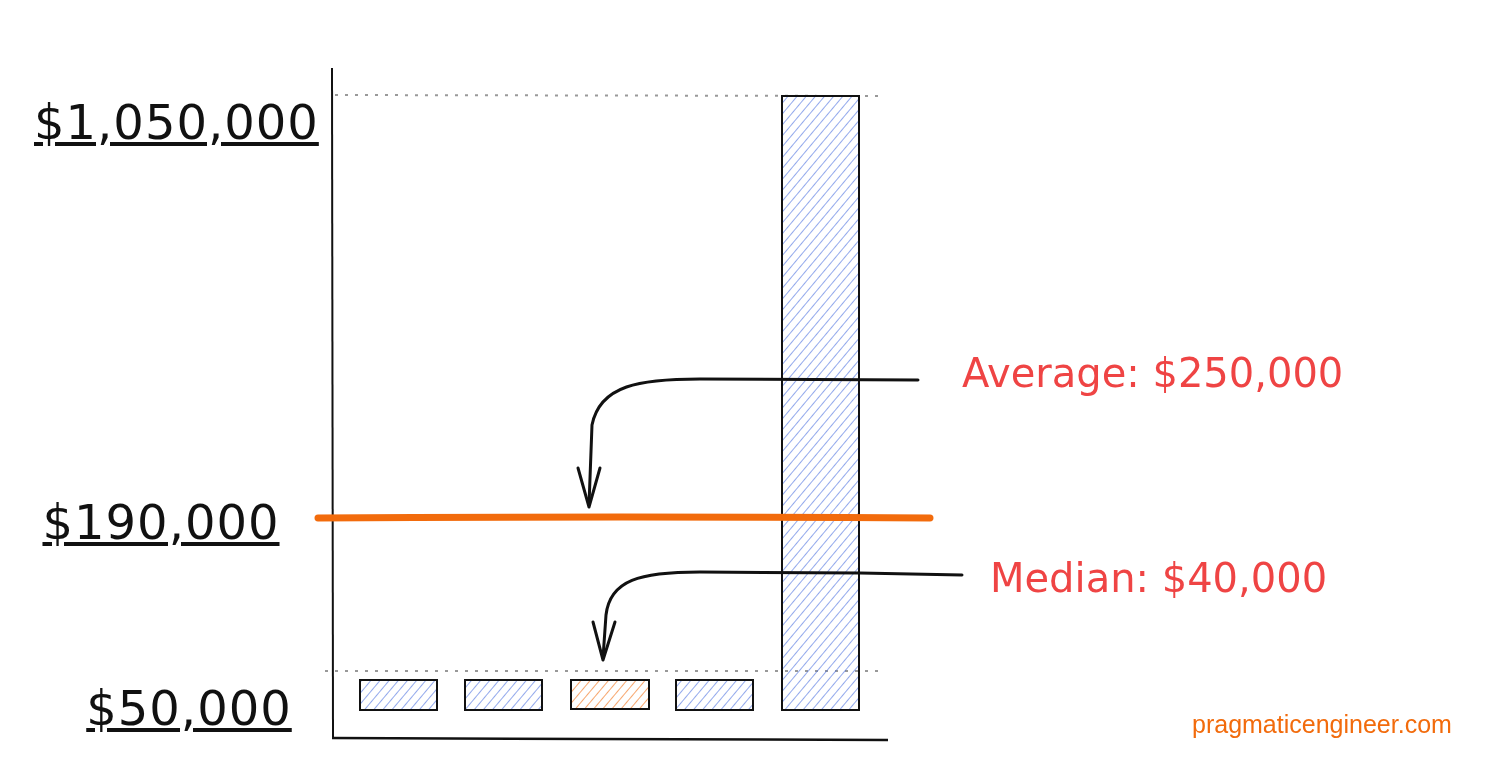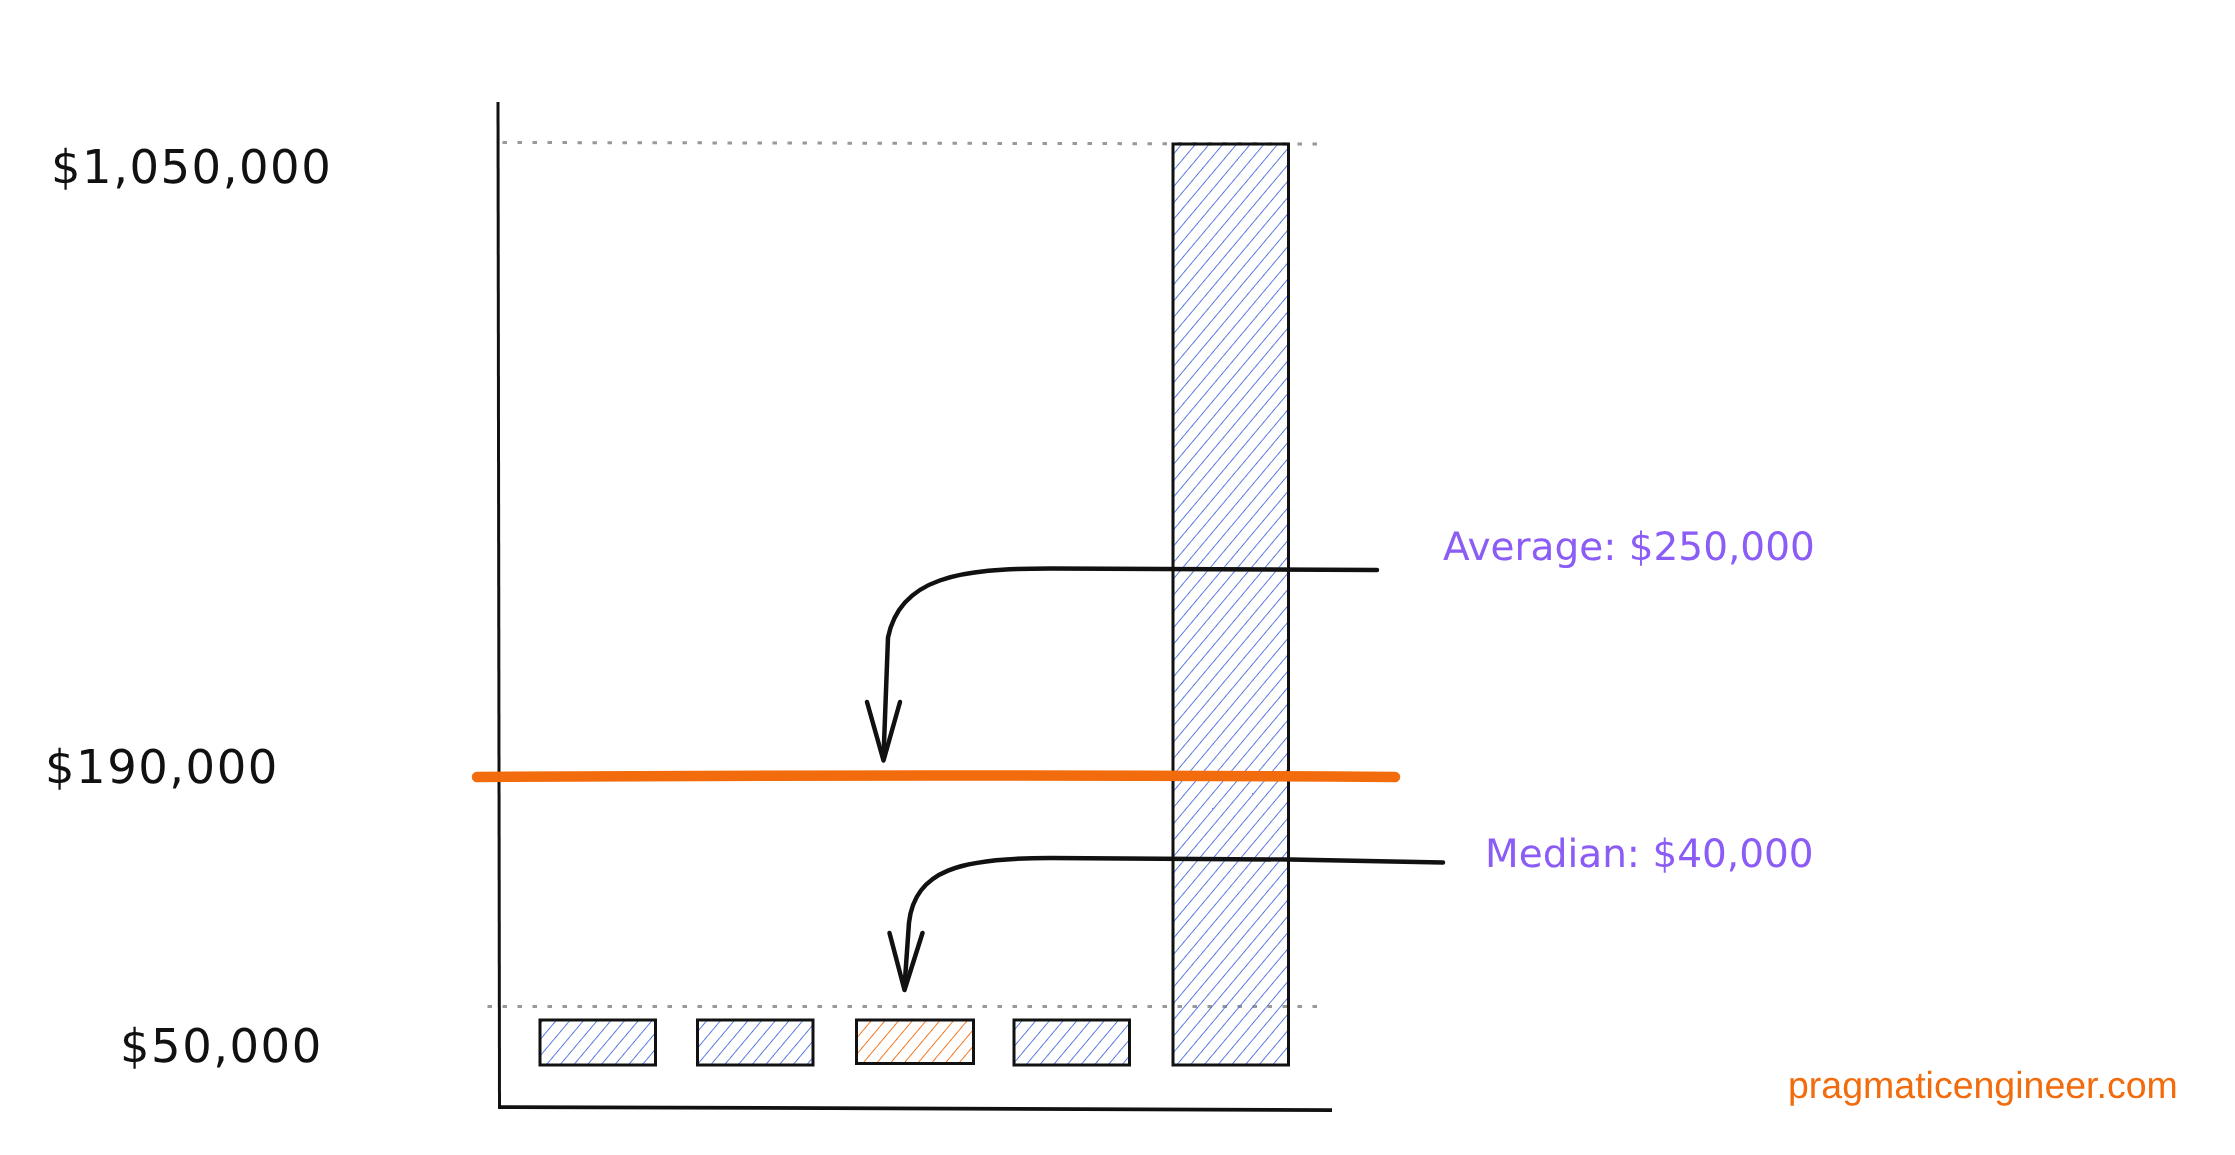--- a/index.html
+++ b/index.html
@@ -1,18 +1,18 @@
 <!DOCTYPE html>
 <html><head>
 <meta charset="utf-8">
 <style>
   html, body { margin: 0; padding: 0; background: #ffffff; }
   body { width: 1490px; height: 770px; position: relative; overflow: hidden; font-family: "DejaVu Sans", sans-serif; }
-  .ylabel { position: absolute; font-family: "DejaVu Sans", sans-serif; font-size: 31px; color: #111; letter-spacing: 1px; text-align: left; }
-  .anno { position: absolute; font-family: "DejaVu Sans", sans-serif; font-size: 26px; color: #8b5cf6; white-space: nowrap; }
+  .ylabel { position: absolute; font-family: "DejaVu Sans", sans-serif; font-size: 48px; color: #111; letter-spacing: 1px; text-align: center; text-decoration: underline; }
+  .anno { position: absolute; font-family: "DejaVu Sans", sans-serif; font-size: 40px; color: #ef4444; white-space: nowrap; }
   .credit { position: absolute; font-family: "Liberation Sans", sans-serif; font-size: 25px; color: #f26b0c; }
   svg { position: absolute; left: 0; top: 0; }
 </style>
 </head>
 <body>
 
 <svg width="1490" height="770">
   <defs>
     <pattern id="hatchBlue" patternUnits="userSpaceOnUse" width="7" height="7" patternTransform="rotate(40)">
       <line x1="0" y1="0" x2="0" y2="7" stroke="#4a6ee0" stroke-width="1.2"></line>

